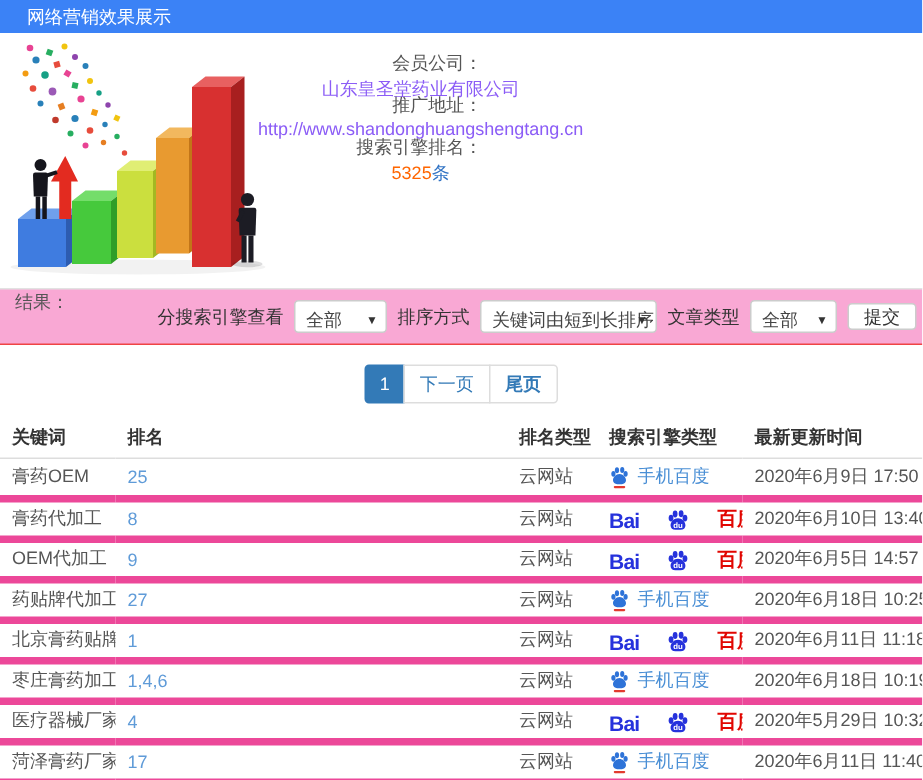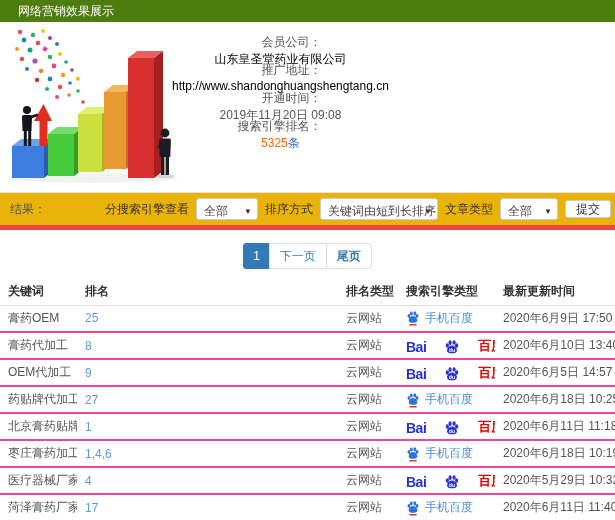--- a/index.html
+++ b/index.html
@@ -1,36 +1,36 @@
 <!DOCTYPE html>
 <html><head>
 <meta charset="utf-8">
 <style>
   * { margin:0; padding:0; box-sizing:border-box; }
   html,body { background:#fff; }
   body { font-family:"Liberation Sans","DejaVu Sans",sans-serif; font-size:12px; color:#555; }
   .page { position:relative; width:615px; height:520px; overflow:hidden; background:#fff; }
 
   
-  .header { height:22px; background:#4d7c0f; color:#fff; line-height:22px; padding-left:18px; font-size:12px; }
+  .header { height:22px; background:#3b82f6; color:#fff; line-height:22px; padding-left:18px; font-size:12px; }
 
   
   .hero { position:relative; height:170px; }
   .hero-illustration { position:absolute; left:2px; top:6px; width:182px; height:158px; }
   .info { position:absolute; left:162px; top:12px; }
   .info-row { display:flex; align-items:center; height:28px;flex-direction:column; }
   .info-label { display:inline-block; width:92px; text-align:right; color:#555; }
   .info-value { margin-left:10px; color:#555; }
-  .info-link { color:#000000; text-decoration:none; cursor:pointer; }
+  .info-link { color:#8b5cf6; text-decoration:none; cursor:pointer; }
   .count-num { color:#ff6600; }
   .count-suffix { color:#3173c4; }
 
   
-  .filter-bar { height:38px; background:#eab308; border-top:1px solid #e2e2e2; border-bottom:5px solid #ef4444;
-                display:flex; align-items:center; padding:0 4px 0 10px; }
+  .filter-bar { height:38px; background:#f9a8d4; border-top:1px solid #e2e2e2; border-bottom:1px solid #ef4444;
+                display:flex; padding:0 4px 0 10px; }
   .filter-right { margin-left:auto; display:flex; align-items:center; gap:7px; }
   .filter-label { font-weight:normal; color:#333; white-space:nowrap; }
   .result-label { color:#555; }
   .sel { position:relative; background:#fff; border:1px solid #ccc; border-radius:3px; height:22px;
          line-height:24px; padding:0 16px 0 7px; color:#444; cursor:pointer; white-space:nowrap; overflow:hidden; }
   .sel .caret { position:absolute; right:5px; top:0; font-size:8px; color:#333; line-height:26px; }
   .sel-engine { width:62px; }
   .sel-sort { width:118px; }
   .sel-article { width:58px; }
   .btn-submit { background:#fff; border:1px solid #ccc; border-radius:3px; height:18px; padding:0 10px;
@@ -43,21 +43,21 @@
         margin-left:-1px; cursor:pointer; }
   .pg.first { border-radius:3px 0 0 3px; margin-left:0; padding:0 9px; }
   .pg.last { border-radius:0 3px 3px 0;font-weight:bold; }
   .pg.active { background:#337ab7; border-color:#337ab7; color:#fff; }
 
   
   table { width:615px; border-collapse:collapse; table-layout:fixed; font-size:12px; }
   th,td { height:27px; padding:0 2px 0 8px; text-align:left; font-weight:normal; vertical-align:middle;
           white-space:nowrap; overflow:hidden; }
   thead th { color:#333; font-weight:bold; border-bottom:1px solid #ddd; }
-  tbody td { color:#555; border-bottom:2px solid #ec4899; }
+  tbody td { color:#555; border-bottom:5px solid #ec4899; }
   .c-keyword { color:#555; }
   .c-rank { color:#5f9bd8; cursor:pointer; }
   .c-updated { color:#555; }
   .engine-cell { display:flex; align-items:center; gap:4px; }
   .engine-mobile { display:flex; align-items:center; gap:5px; color:#4a8fd5; }
   .engine-baidu { display:flex; align-items:flex-end; gap:18px; font-weight:bold; }
   .bd-bai { color:#2632dc; font-size:14px; letter-spacing:-0.5px; }
   .bd-cn { color:#e10601; font-size:13px; }
   .icon-paw { flex:0 0 auto; }
 </style>
@@ -160,24 +160,20 @@
     <div class="info">
       <div class="info-row">
         <span class="info-label">会员公司：</span>
         <span class="info-value info-link">山东皇圣堂药业有限公司</span>
       </div>
       <div class="info-row">
         <span class="info-label">推广地址：</span>
         <span class="info-value info-link">http://www.shandonghuangshengtang.cn</span>
       </div>
       <div class="info-row">
-        <span class="info-label">开通时间：</span>
-        <span class="info-value">2019年11月20日 09:08</span>
-      </div>
-      <div class="info-row">
         <span class="info-label">搜索引擎排名：</span>
         <span class="info-value"><span class="count-num">5325</span><span class="count-suffix">条</span></span>
       </div>
     </div>
   </div>
 
   <div class="filter-bar">
     <span class="result-label">结果：</span>
     <div class="filter-right">
       <span class="filter-label">分搜索引擎查看</span>

